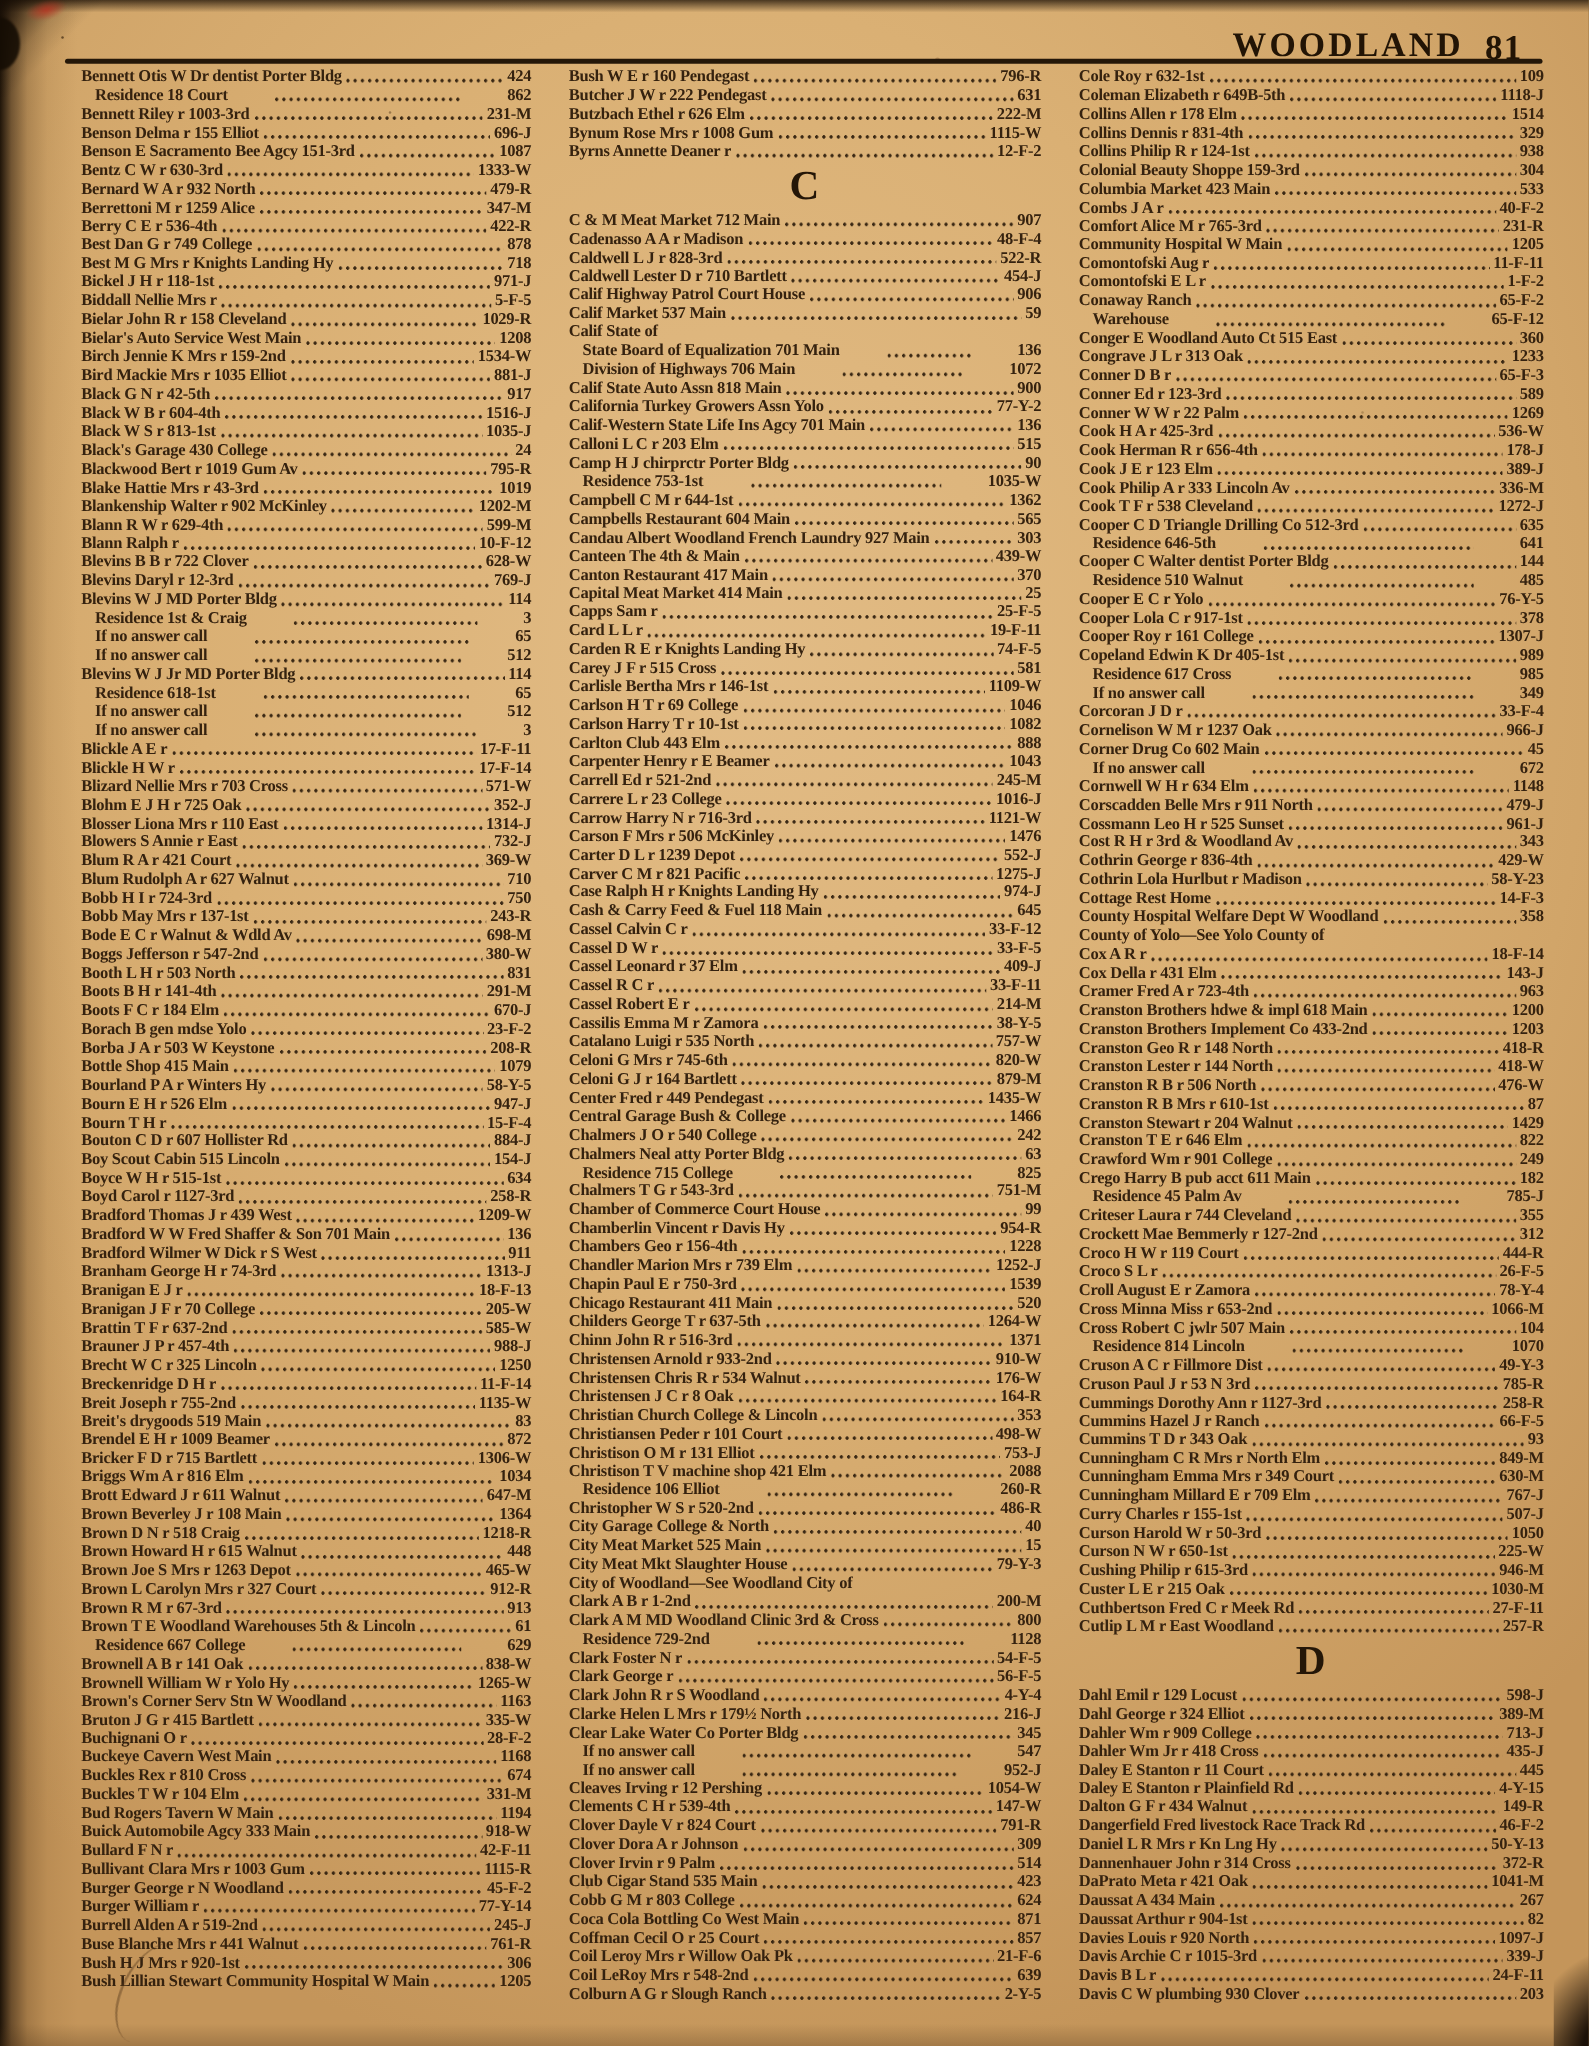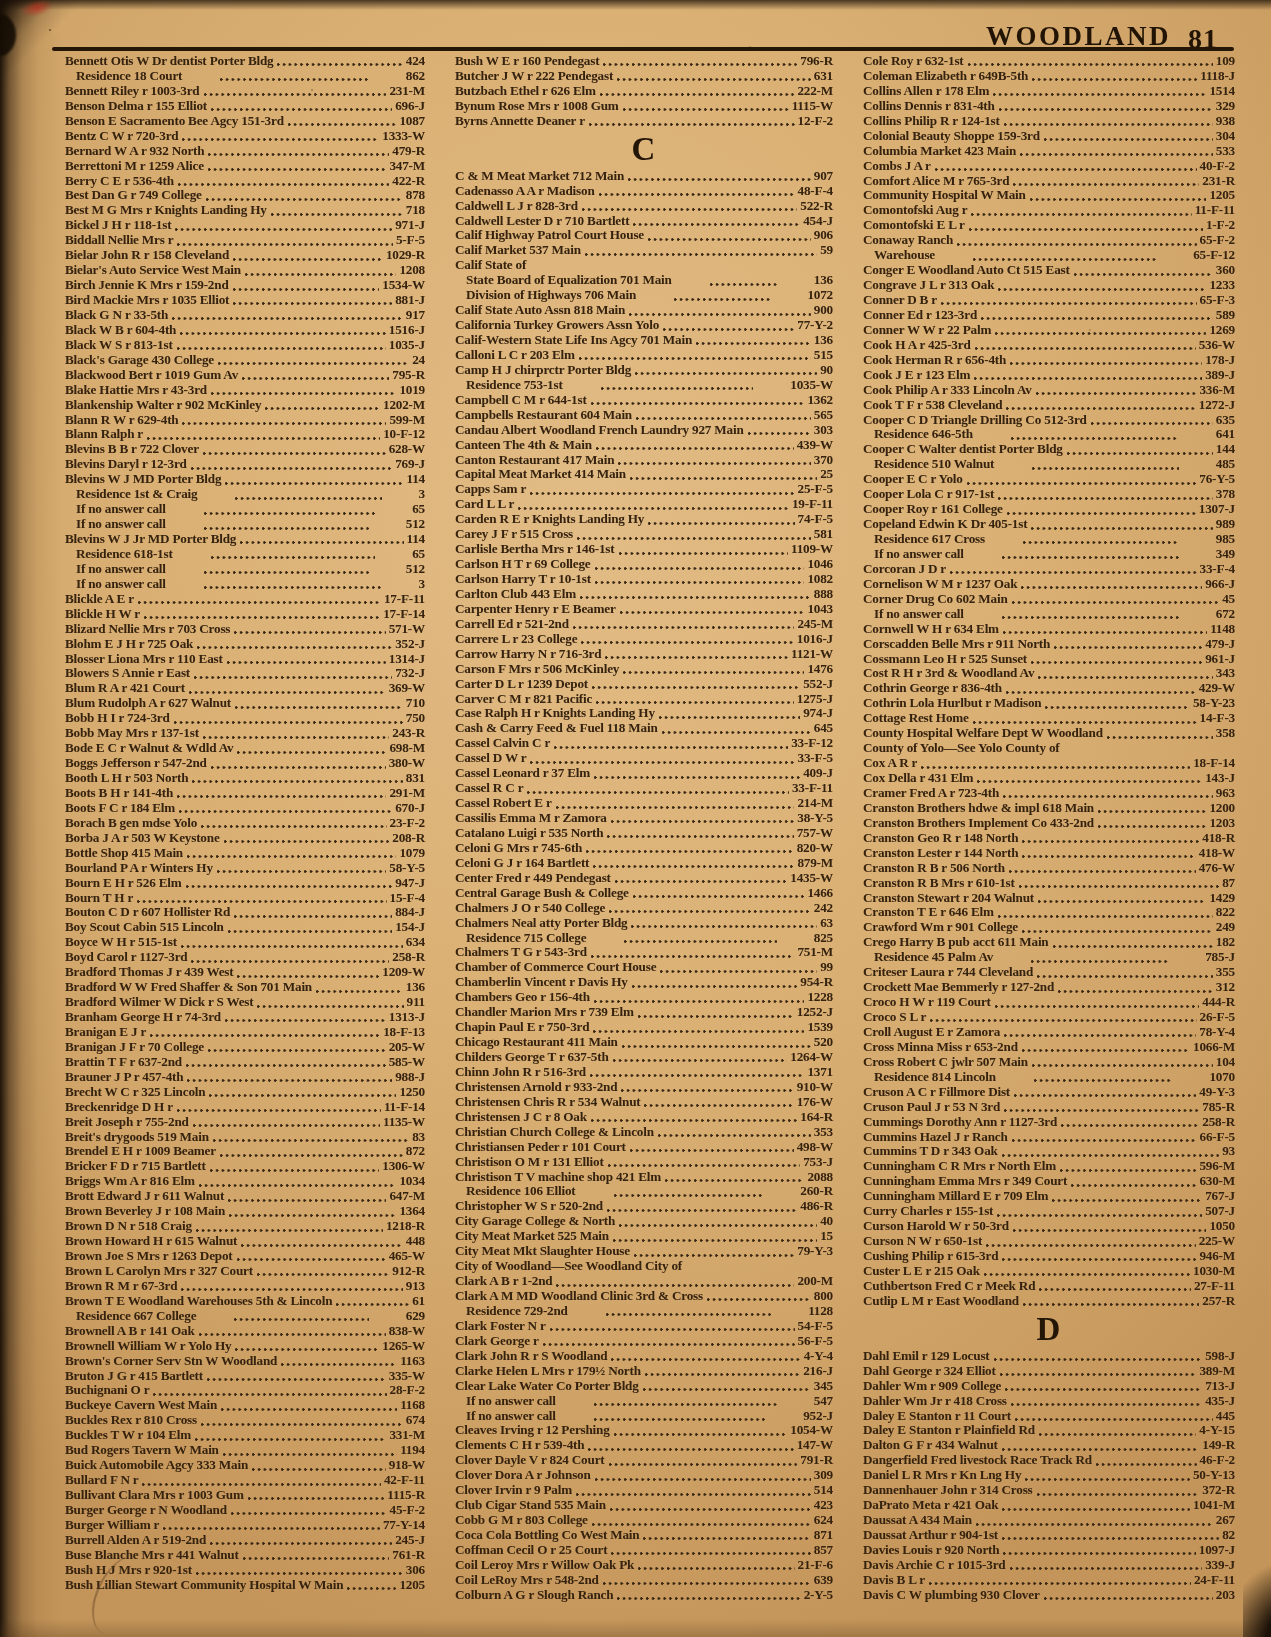--- a/index.html
+++ b/index.html
@@ -80,21 +80,21 @@
         <span class="nm">Benson Delma r 155 Elliot</span>
         <span class="dots"></span>
         <span class="num">696-J</span>
       </div>
       <div class="row">
         <span class="nm">Benson E Sacramento Bee Agcy 151-3rd</span>
         <span class="dots"></span>
         <span class="num">1087</span>
       </div>
       <div class="row">
-        <span class="nm">Bentz C W r 720-3rd</span>
+        <span class="nm">Bentz C W r 630-3rd</span>
         <span class="dots"></span>
         <span class="num">1333-W</span>
       </div>
       <div class="row">
         <span class="nm">Bernard W A r 932 North</span>
         <span class="dots"></span>
         <span class="num">479-R</span>
       </div>
       <div class="row">
         <span class="nm">Berrettoni M r 1259 Alice</span>
@@ -140,21 +140,21 @@
         <span class="nm">Birch Jennie K Mrs r 159-2nd</span>
         <span class="dots"></span>
         <span class="num">1534-W</span>
       </div>
       <div class="row">
         <span class="nm">Bird Mackie Mrs r 1035 Elliot</span>
         <span class="dots"></span>
         <span class="num">881-J</span>
       </div>
       <div class="row">
-        <span class="nm">Black G N r 33-5th</span>
+        <span class="nm">Black G N r 42-5th</span>
         <span class="dots"></span>
         <span class="num">917</span>
       </div>
       <div class="row">
         <span class="nm">Black W B r 604-4th</span>
         <span class="dots"></span>
         <span class="num">1516-J</span>
       </div>
       <div class="row">
         <span class="nm">Black W S r 813-1st</span>
@@ -1446,21 +1446,21 @@
         <span class="num">66-F-5</span>
       </div>
       <div class="row">
         <span class="nm">Cummins T D r 343 Oak</span>
         <span class="dots"></span>
         <span class="num">93</span>
       </div>
       <div class="row">
         <span class="nm">Cunningham C R Mrs r North Elm</span>
         <span class="dots"></span>
-        <span class="num">596-M</span>
+        <span class="num">849-M</span>
       </div>
       <div class="row">
         <span class="nm">Cunningham Emma Mrs r 349 Court</span>
         <span class="dots"></span>
         <span class="num">630-M</span>
       </div>
       <div class="row">
         <span class="nm">Cunningham Millard E r 709 Elm</span>
         <span class="dots"></span>
         <span class="num">767-J</span>

